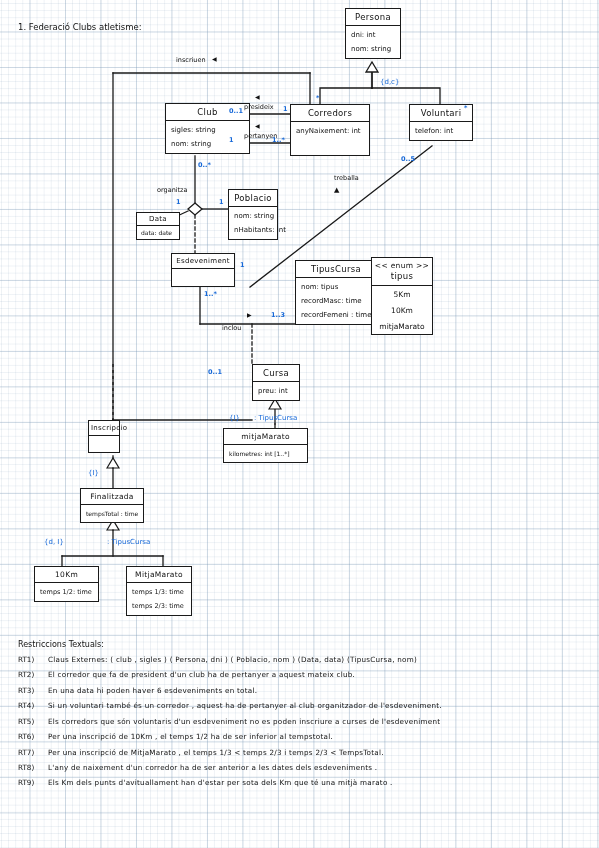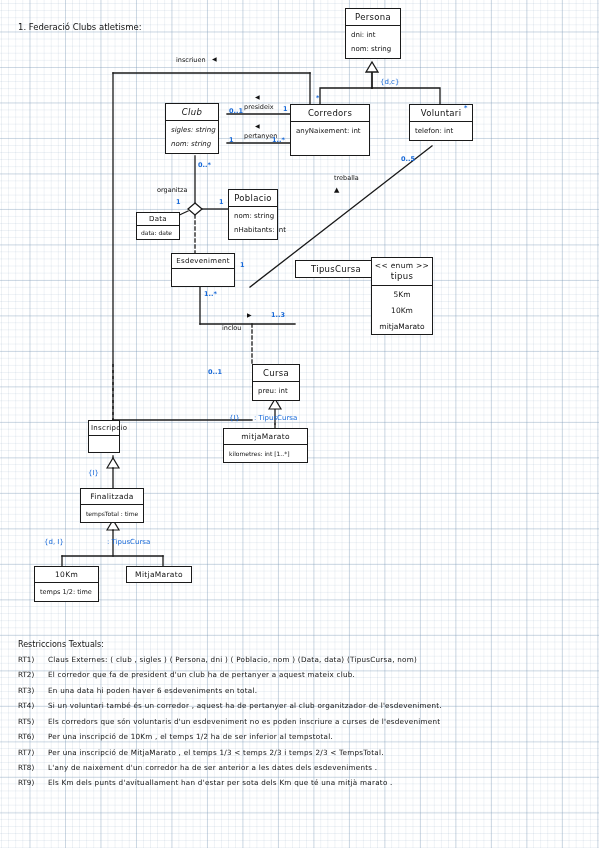--- a/index.html
+++ b/index.html
@@ -159,21 +159,21 @@
 <div class="title" style="left:18px;top:22px;">1. Federació Clubs atletisme:</div>
 
 <div class="cls" style="left:345px;top:8px;width:56px;">
   <div class="cname">Persona</div>
   <div class="sep attrbox">
     <div class="attr">dni: int</div>
     <div class="attr">nom: string</div>
   </div>
 </div>
 
-<div class="cls" style="left:165px;top:103px;width:54px;font-style:italic;">
+<div class="cls" style="left:165px;top:103px;width:85px;">
   <div class="cname">Club</div>
   <div class="sep attrbox">
     <div class="attr">sigles: string</div>
     <div class="attr">nom: string</div>
   </div>
 </div>
 
 <div class="cls" style="left:290px;top:104px;width:80px;">
   <div class="cname">Corredors</div>
   <div class="sep attrbox">
@@ -204,20 +204,25 @@
   </div>
 </div>
 
 <div class="cls" style="left:171px;top:253px;width:64px;">
   <div class="cname" style="font-size:7px;padding:3px 2px;">Esdeveniment</div>
   <div class="sep" style="height:17px;"></div>
 </div>
 
 <div class="cls" style="left:295px;top:260px;width:82px;">
   <div class="cname">TipusCursa</div>
+  <div class="sep attrbox">
+    <div class="attr">nom: tipus</div>
+    <div class="attr">recordMasc:  time</div>
+    <div class="attr">recordFemeni : time</div>
+  </div>
 </div>
 
 <div class="cls" style="left:371px;top:257px;width:62px;">
   <div class="cname" style="padding:3px 2px 0 2px;font-size:7.5px;">&lt;&lt; enum &gt;&gt;</div>
   <div class="cname" style="padding:1px 2px 4px 2px;">tipus</div>
   <div class="sep">
     <div class="enumlit">5Km</div>
     <div class="enumlit">10Km</div>
     <div class="enumlit">mitjaMarato</div>
   </div>
@@ -251,20 +256,24 @@
 
 <div class="cls" style="left:34px;top:566px;width:65px;">
   <div class="cname" style="font-size:7.5px;">10Km</div>
   <div class="sep attrbox">
     <div class="attr" style="font-size:6.5px;">temps 1/2: time</div>
   </div>
 </div>
 
 <div class="cls" style="left:126px;top:566px;width:66px;">
   <div class="cname" style="font-size:7.5px;">MitjaMarato</div>
+  <div class="sep attrbox">
+    <div class="attr" style="font-size:6.5px;">temps 1/3: time</div>
+    <div class="attr" style="font-size:6.5px;">temps 2/3: time</div>
+  </div>
 </div>
 
 <div class="lbl" style="left:176px;top:56px;">inscriuen</div>
 <div class="lbl" style="left:212px;top:55px;font-size:6px;">◀</div>
 
 <div class="lbl" style="left:244px;top:103px;">presideix</div>
 <div class="lbl" style="left:255px;top:93px;font-size:6px;">◀</div>
 
 <div class="lbl" style="left:244px;top:132px;">pertanyen</div>
 <div class="lbl" style="left:255px;top:122px;font-size:6px;">◀</div>

